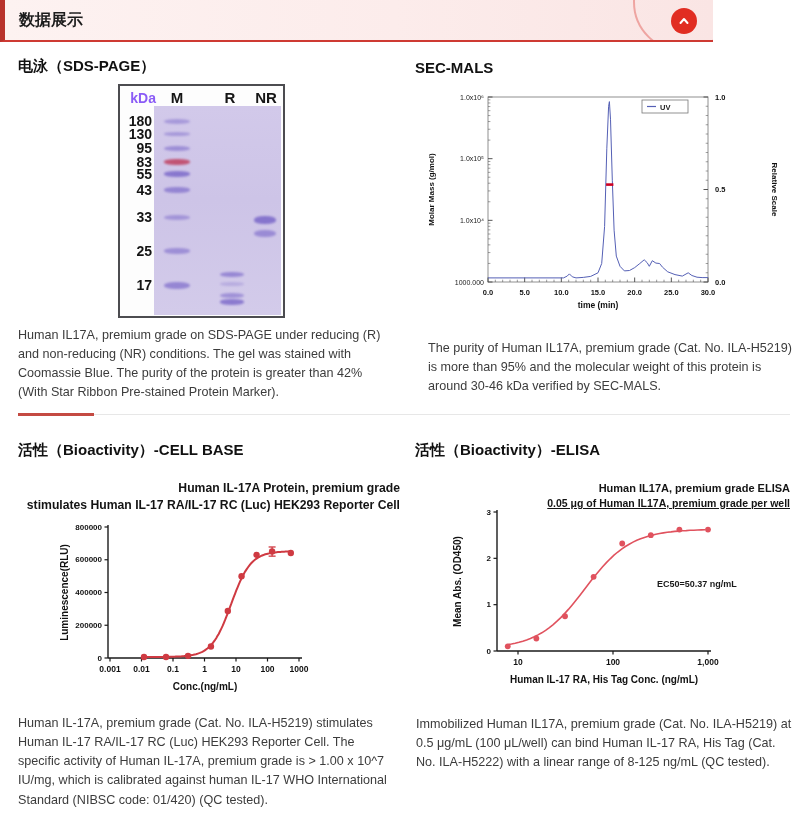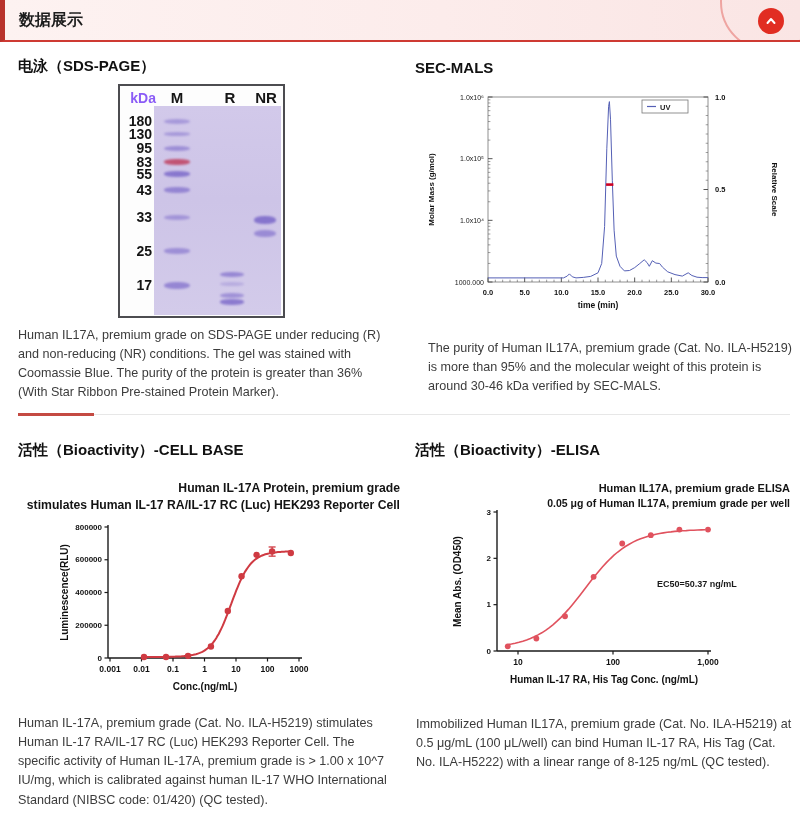--- a/index.html
+++ b/index.html
@@ -1,19 +1,19 @@
 <!DOCTYPE html>
 <html><head>
 <meta charset="utf-8">
 <style>
   html,body{margin:0;padding:0;background:#fff;}
   .canvas{position:relative;width:800px;height:816px;background:#fff;overflow:hidden;
           font-family:"Liberation Sans","DejaVu Sans",sans-serif;color:#222;}
   
-  .hdr{position:absolute;left:0;top:0;width:800px;height:42px;box-sizing:border-box;
+  .hdr{position:absolute;left:0;top:0;width:713px;height:42px;box-sizing:border-box;
        background:linear-gradient(90deg,#fdf2f1 0%,#fceceb 55%,#fae5e4 100%);
        border-left:5px solid #b8332c;border-bottom:2px solid #ce3a33;overflow:hidden;}
   .hdr-title{position:absolute;left:14px;top:0;line-height:40px;font-size:16px;font-weight:bold;color:#1c1c1c;}
   .arc{position:absolute;right:-20px;top:-48px;width:96px;height:96px;border-radius:50%;
        border:2px solid rgba(223,84,78,.45);}
   .collapse{position:absolute;right:16px;top:8px;width:26px;height:26px;border-radius:50%;
        background:#e12d22;border:none;display:flex;align-items:center;justify-content:center;cursor:pointer;padding:0;}
   .heading{position:absolute;font-size:15px;font-weight:bold;color:#111;white-space:nowrap;}
   .caption{position:absolute;font-size:12.6px;line-height:1.52;color:#3c3c3c;}
   .divider{position:absolute;left:18px;top:414px;width:772px;height:1px;background:#e7e7e7;}
@@ -25,21 +25,21 @@
        background:linear-gradient(180deg,#d2c9ea 0%,#cdc4e7 45%,#d3cbea 100%);}
   .gel-label{position:absolute;width:30px;text-align:right;font-size:14px;font-weight:600;color:#141414;line-height:14px;}
   .lane-hdr{position:absolute;top:3px;font-size:15px;font-weight:bold;color:#161616;transform:translateX(-50%);}
   .unit-hdr{position:absolute;left:4px;top:4px;width:32px;text-align:right;font-size:14px;font-weight:600;color:#8b5cf6;}
   .band{position:absolute;border-radius:45%;filter:blur(0.8px);}
   
   .chart-title{position:absolute;text-align:right;color:#141414;}
   .ct-line1{font-size:12.2px;font-weight:bold;line-height:17px;}
   .ct-line2{font-size:12.2px;font-weight:bold;line-height:17px;}
   .et-line1{font-size:11px;font-weight:bold;line-height:15px;}
-  .et-line2{font-size:10.5px;font-weight:600;line-height:14px;}
+  .et-line2{font-size:10.5px;font-weight:600;line-height:14px;text-decoration:underline;}
   svg{position:absolute;overflow:visible;}
   svg text{font-family:"Liberation Sans","DejaVu Sans",sans-serif;}
 </style>
 </head>
 <body>
 
 <div class="canvas">
 
   <div class="hdr">
     <div class="arc"></div>
@@ -81,21 +81,21 @@
       <div class="gel-label" style="left: 2px; top: 192px;">17</div>
       <div class="band" style="left: 44px; top: 195.5px; width: 26px; height: 7px; background: rgb(127, 109, 203); opacity: 0.72;"></div>
       <div class="band" style="left: 100px; top: 185.5px; width: 24px; height: 5px; background: rgb(127, 109, 203); opacity: 0.7;"></div>
       <div class="band" style="left: 100px; top: 196px; width: 24px; height: 4px; background: rgb(127, 109, 203); opacity: 0.3;"></div>
       <div class="band" style="left: 100px; top: 206.5px; width: 24px; height: 5px; background: rgb(127, 109, 203); opacity: 0.6;"></div>
       <div class="band" style="left: 100px; top: 213px; width: 24px; height: 6px; background: rgb(127, 109, 203); opacity: 0.85;"></div>
       <div class="band" style="left: 134px; top: 130px; width: 22px; height: 8px; background: rgb(127, 109, 203); opacity: 0.9;"></div>
       <div class="band" style="left: 134px; top: 143.5px; width: 22px; height: 7px; background: rgb(127, 109, 203); opacity: 0.65;"></div>
     </div>
 
-  <p class="caption" style="left:18px;top:326px;width:370px;margin:0">Human IL17A, premium grade on SDS-PAGE under reducing (R) and non-reducing (NR) conditions. The gel was stained with Coomassie Blue. The purity of the protein is greater than 36% (With Star Ribbon Pre-stained Protein Marker).</p>
+  <p class="caption" style="left:18px;top:326px;width:370px;margin:0">Human IL17A, premium grade on SDS-PAGE under reducing (R) and non-reducing (NR) conditions. The gel was stained with Coomassie Blue. The purity of the protein is greater than 42% (With Star Ribbon Pre-stained Protein Marker).</p>
   <p class="caption" style="left:415px;top:326px;width:372px;margin:13px">The purity of Human IL17A, premium grade (Cat. No. ILA-H5219) is more than 95% and the molecular weight of this protein is around 30-46 kDa verified by SEC-MALS.</p>
 
   <div class="divider"></div>
   <div class="divider-red"></div>
 
   <svg id="sec-chart" style="left:420px;top:88px" width="370" height="228">
       <g>
         <rect x="68" y="9" width="220" height="185" fill="none" stroke="#909090" stroke-width="1"></rect>
       </g>
       <g>

